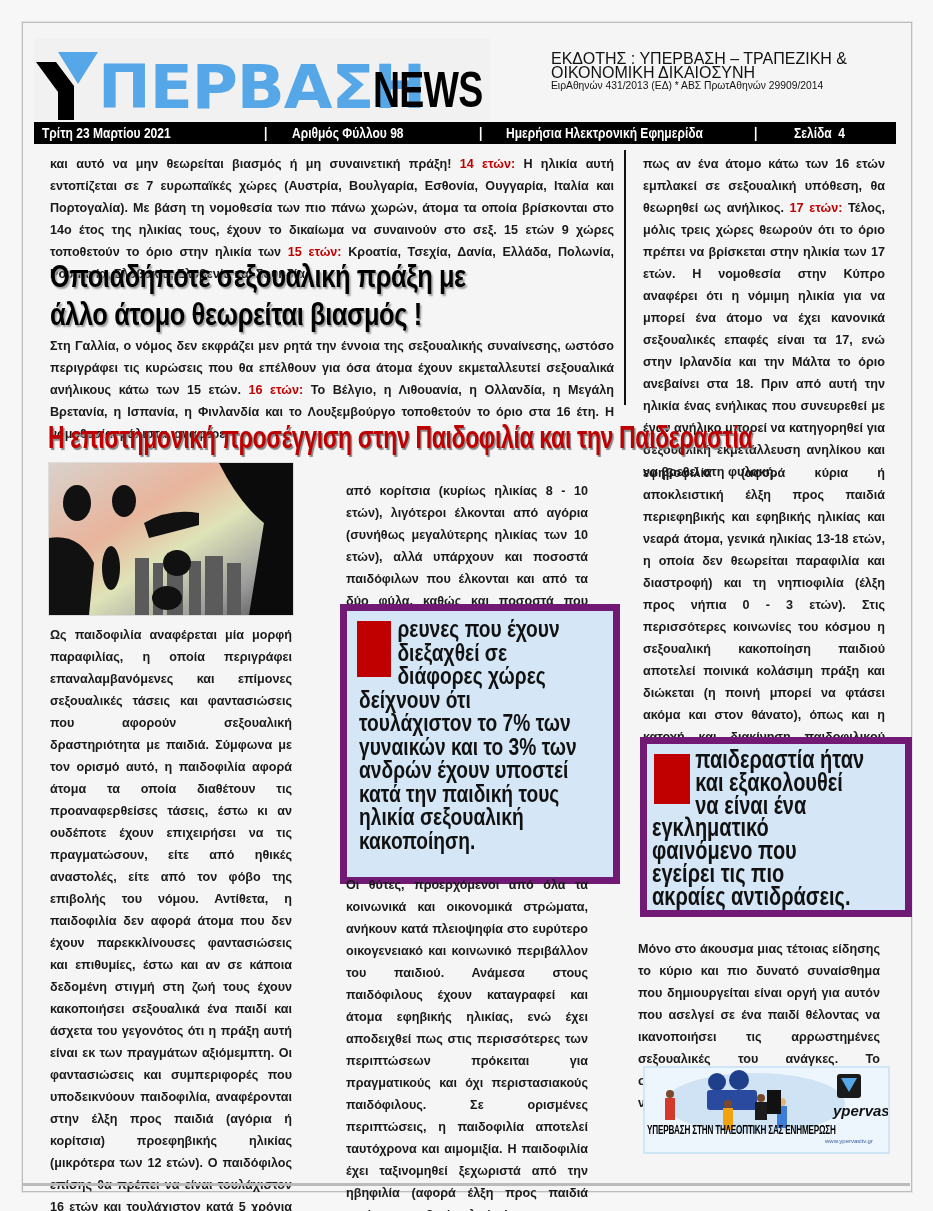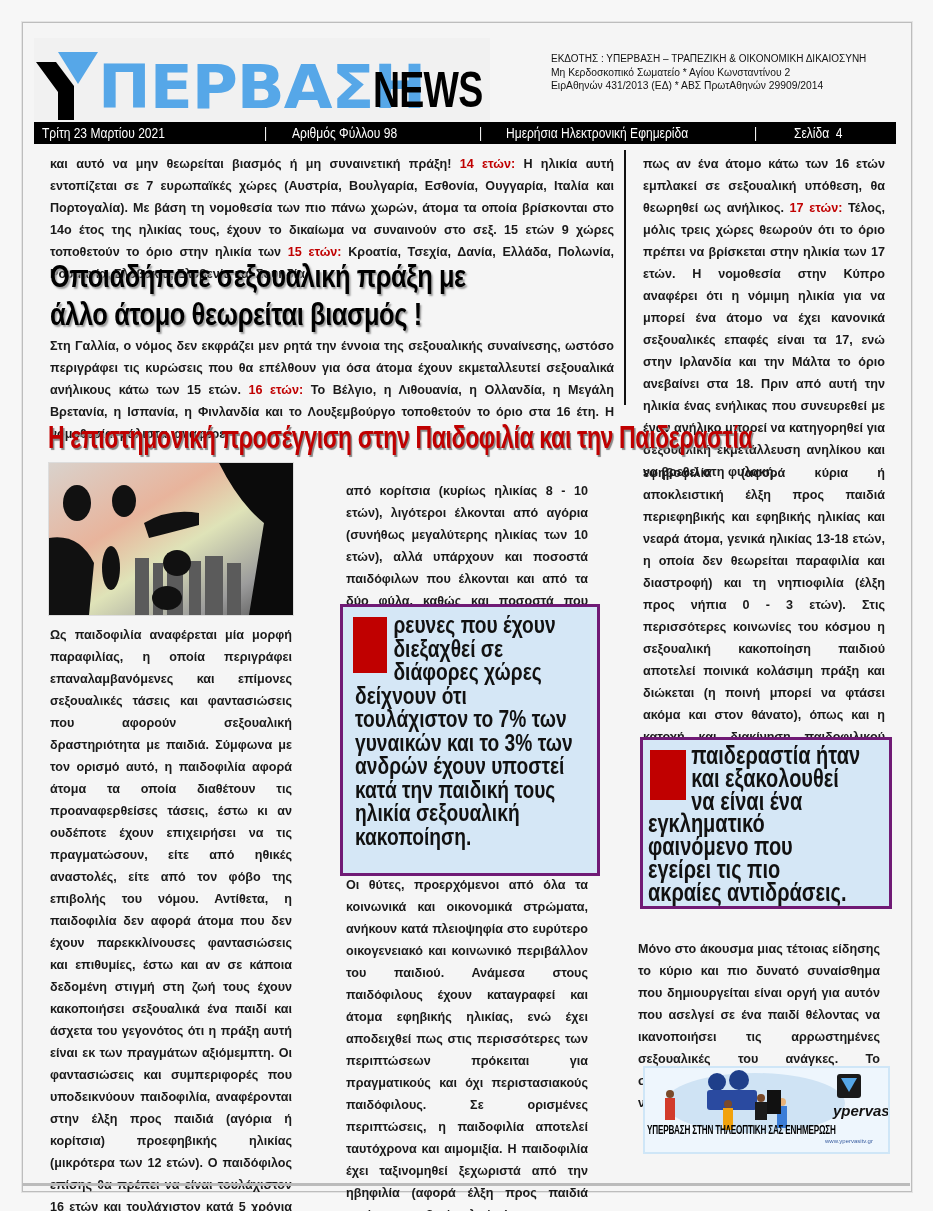--- a/index.html
+++ b/index.html
@@ -12,43 +12,43 @@
     background:#f5f5f5; border:1px solid #bdbdbd; box-shadow:0 0 0 1px #e4e4e4;
   }
   
   .logo-box { position:absolute; left:34px; top:38px; width:456px; height:82px; background:#f1f1f1; }
   .logo-y { position:absolute; left:36px; top:52px; width:68px; height:68px; }
   .logo-text { position:absolute; left:98px; top:55px; font-family:"DejaVu Sans", sans-serif; font-weight:bold;
     font-size:60px; line-height:64px; color:#56a7e8; letter-spacing:-1px; transform:scaleX(1.05); transform-origin:left; }
   .logo-news { position:absolute; left:373px; top:62px; font-family:"Liberation Sans", sans-serif; font-weight:bold;
     font-size:50px; line-height:56px; color:#000; transform:scaleX(0.75); transform-origin:left; letter-spacing:-1px; }
   .publisher { position:absolute; left:551px; top:52px; width:350px; font-size:10.3px; line-height:13.5px; color:#111; }
-  .publisher .l0 { font-size:10px; }
+  .publisher .l0 { font-size:16px; }
   .dateline {
     position:absolute; left:34px; top:122px; width:862px; height:22px; background:#000; color:#fff;
-    font-weight:normal; font-size:14px; line-height:22px; white-space:pre;
+    font-weight:bold; font-size:14px; line-height:22px; white-space:pre;
   }
   .dateline span { position:absolute; top:0; transform:scaleX(0.86); transform-origin:left; }
   
   .txt { position:absolute; font-size:12.6px; line-height:22px; text-align:justify; font-weight:bold; color:#1a1a1a; }
   .red { color:#c00000; }
   .sub-head {
     position:absolute; left:50px; top:258px; width:560px; font-family:"Liberation Sans", sans-serif;
     font-weight:bold; font-size:31px; line-height:38px; color:#000; transform:scaleX(0.82); transform-origin:left;
     text-shadow:2px 2px 2px #999; letter-spacing:-0.5px;
   }
   .main-head {
     position:absolute; left:48px; top:418px; width:1000px; font-weight:bold; font-size:32px; line-height:38px; color:#c00000;
     transform:scaleX(0.72); transform-origin:left; text-shadow:2px 2px 1px #888; white-space:nowrap; letter-spacing:-0.5px;
   }
   .col-rule { position:absolute; left:624px; top:150px; width:2px; height:255px; background:#111; }
   .image { position:absolute; left:48px; top:462px; width:244px; height:152px; border:1px solid #ddd; overflow:hidden; background:#222; }
   .pull {
-    position:absolute; background:#d5e7f6; border:3px solid #701a75;
-    font-family:"Liberation Sans", sans-serif; font-weight:bold; color:#111;
+    position:absolute; background:#d5e7f6; border:7px solid #701a75;
+    font-family:"Liberation Sans", sans-serif; font-weight:bold; color:#111;padding-left:12px;
   }
   .pull .inner { transform:scaleX(0.8); transform-origin:left top; }
   .drop { position:absolute; background:#c00000; }
   .banner {
     position:absolute; left:643px; top:1066px; width:243px; height:84px; background:#eef6fd; border:2px solid #cfe6f7; overflow:hidden;
   }
   .bottom-rule { position:absolute; left:22px; top:1183px; width:888px; height:3px; background:#bbb; }
 </style>
 </head>
 <body>
@@ -58,21 +58,20 @@
 <div class="logo-box"></div>
 <svg class="logo-y" viewBox="0 0 68 68">
   <polygon points="0,10 20,10 38,34 38,68 22,68 22,40" fill="#000"></polygon>
   <polygon points="22,0 62,0 42,32" fill="#56a7e8"></polygon>
 </svg>
 <div class="logo-text">ΠΕΡΒΑΣΗ</div>
 <div class="logo-news">NEWS</div>
 
 <div class="publisher">
   <div class="l0">ΕΚΔΟΤΗΣ : ΥΠΕΡΒΑΣΗ – ΤΡΑΠΕΖΙΚΗ &amp; ΟΙΚΟΝΟΜΙΚΗ ΔΙΚΑΙΟΣΥΝΗ</div>
-  <div>Μη Κερδοσκοπικό Σωματείο * Αγίου Κωνσταντίνου 2</div>
   <div>ΕιρΑθηνών 431/2013 (ΕΔ) * ΑΒΣ ΠρωτΑθηνών 29909/2014</div>
 </div>
 
 <div class="dateline">
   <span style="left:8px">Τρίτη 23 Μαρτίου 2021</span>
   <span style="left:230px">|</span>
   <span style="left:258px">Αριθμός Φύλλου 98</span>
   <span style="left:445px">|</span>
   <span style="left:472px">Ημερήσια Ηλεκτρονική Εφημερίδα</span>
   <span style="left:720px">|</span>

